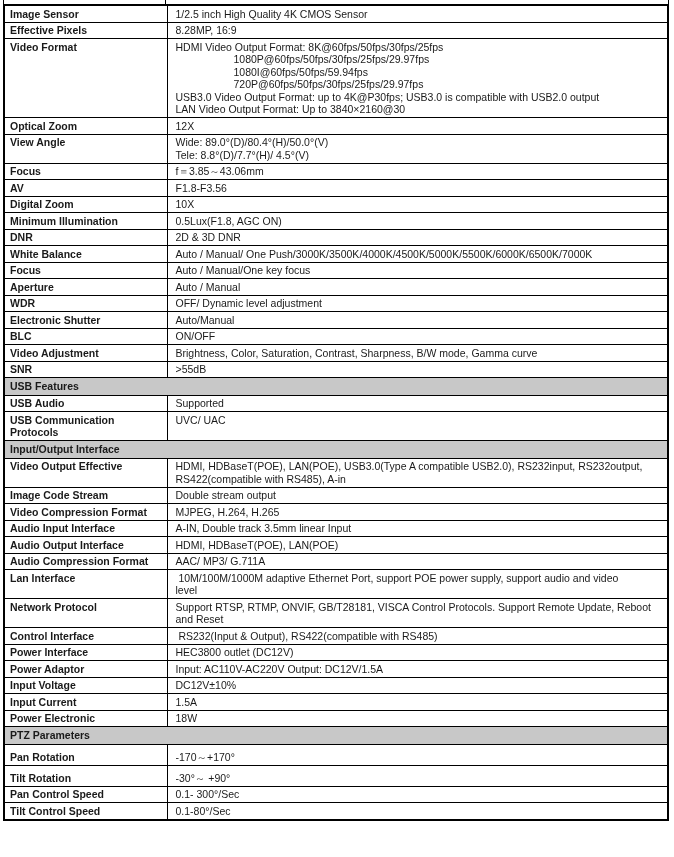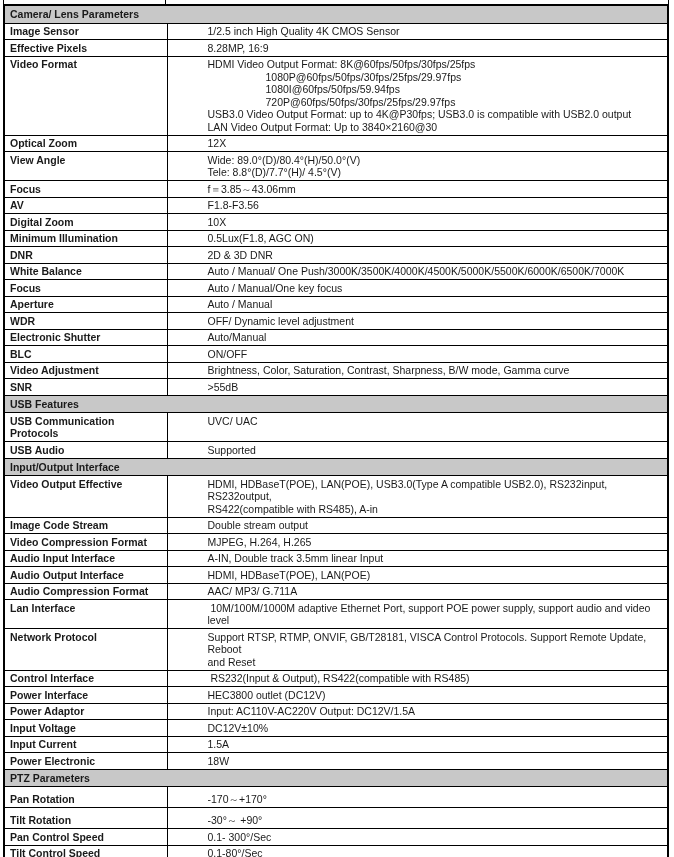--- a/index.html
+++ b/index.html
@@ -55,41 +55,38 @@
     font-weight: bold;
     padding: 2px 4px 2px 5px;
   }
   td.label {
     font-weight: bold;
     padding-left: 5px;
   }
   td.value {
     padding-left: 8px;
   }
-  td.value .line { white-space: pre-wrap; margin-left: 32px; }
+  td.value .line { white-space: pre-wrap; }
   td.value .line.indent { padding-left: 58px; }
   tr.tall td { padding-top: 6px; }
 </style>
 </head>
 <body>
 
 <div class="page">
   <div class="top-strip">
     <div class="ts-left"></div>
     <div class="ts-right"></div>
   </div>
   <table class="spec">
     <colgroup>
       <col class="label-col">
       <col>
     </colgroup>
     <tbody>
-        <tr class="sec-header">
-          <td colspan="2">Camera/ Lens Parameters</td>
-        </tr>
         <tr>
           <td class="label">Image Sensor</td>
           <td class="value">
             <div class="line">1/2.5 inch High Quality 4K CMOS Sensor</div>
           </td>
         </tr>
         <tr>
           <td class="label">Effective Pixels</td>
           <td class="value">
             <div class="line">8.28MP, 16:9</div>
@@ -194,29 +191,29 @@
         <tr>
           <td class="label">SNR</td>
           <td class="value">
             <div class="line">&gt;55dB</div>
           </td>
         </tr>
         <tr class="sec-header">
           <td colspan="2">USB Features</td>
         </tr>
         <tr>
+          <td class="label">USB Audio</td>
+          <td class="value">
+            <div class="line">Supported</div>
+          </td>
+        </tr>
+        <tr>
           <td class="label">USB Communication Protocols</td>
           <td class="value">
             <div class="line">UVC/ UAC</div>
-          </td>
-        </tr>
-        <tr>
-          <td class="label">USB Audio</td>
-          <td class="value">
-            <div class="line">Supported</div>
           </td>
         </tr>
         <tr class="sec-header">
           <td colspan="2">Input/Output Interface</td>
         </tr>
         <tr>
           <td class="label">Video Output Effective</td>
           <td class="value">
             <div class="line">HDMI, HDBaseT(POE), LAN(POE), USB3.0(Type A compatible USB2.0), RS232input, RS232output,</div>
             <div class="line">RS422(compatible with RS485), A-in</div>

